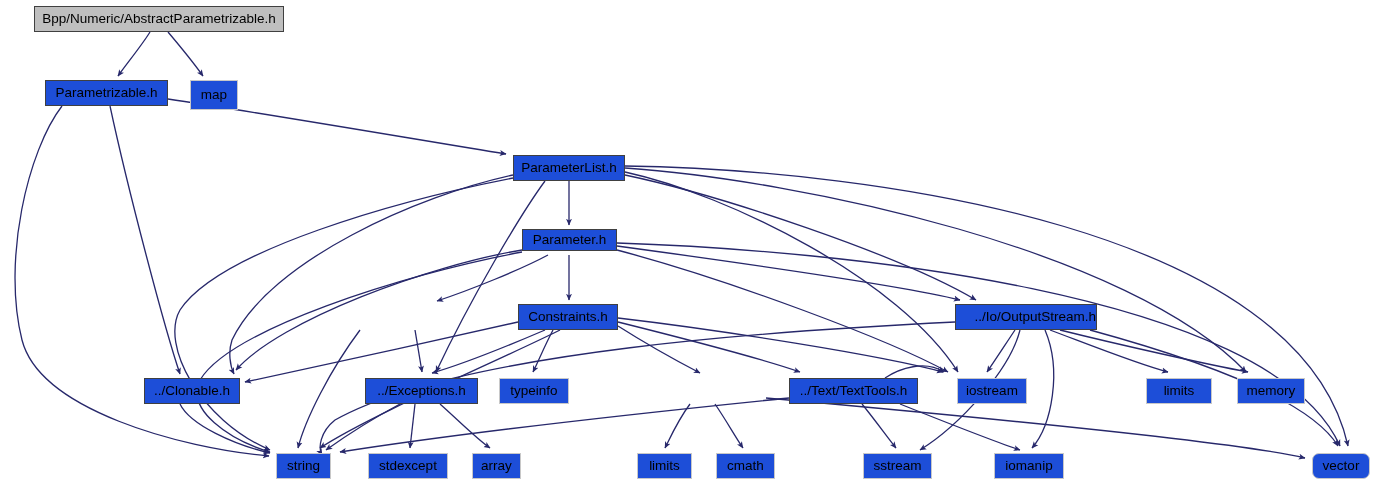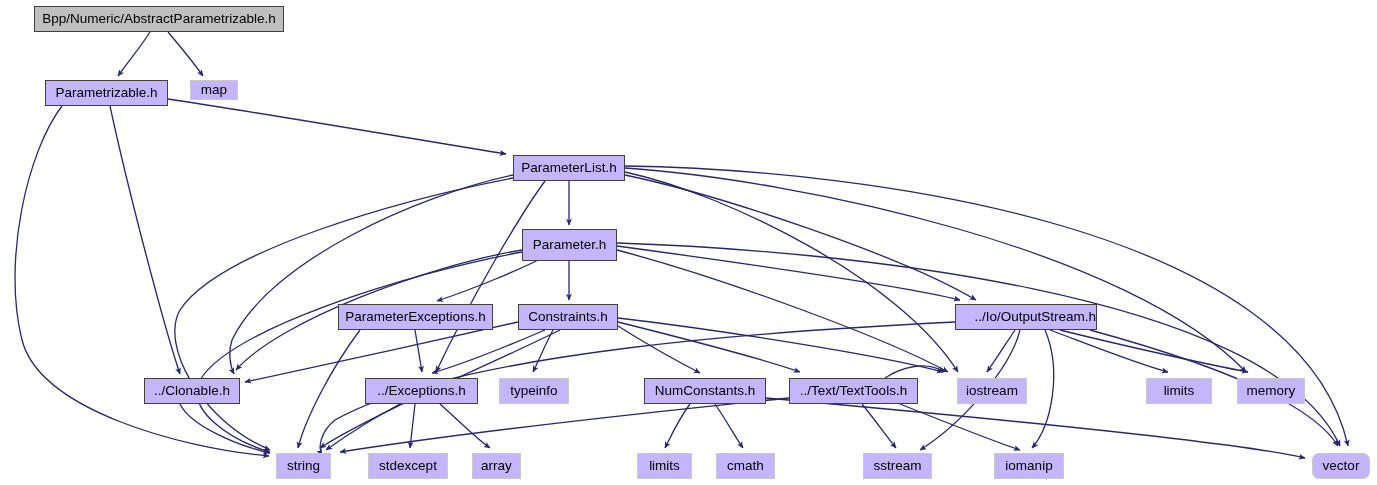--- a/index.html
+++ b/index.html
@@ -6,21 +6,21 @@
   body { width:1377px; height:485px; overflow:hidden;
          font-family:"Liberation Sans", sans-serif; }
   #graph { position:relative; width:1377px; height:485px; }
   #edges { position:absolute; left:0; top:0; width:1377px; height:485px; }
   .node {
     position:absolute;
     box-sizing:border-box;
     display:flex; align-items:center; justify-content:center;
     font-size:13.5px;
     color:#000000;
-    background:#c4b5fd;
+    background:#1d4ed8;
     white-space:nowrap;
     letter-spacing:0px;
     line-height:1;
   }
   .node.sys  { border:1px solid #c8c8c8; }
   .node.hdr  { border:1px solid #404040; }
   .node.root { border:1px solid #404040; background:#bfbfbf; }
 </style>
 </head>
 <body>
@@ -79,49 +79,43 @@
       <path d="M789,398 C690,408 480,430 340,452" fill="none" stroke="#27286b" stroke-width="1.3" marker-end="url(#arrow)"></path>
       <path d="M900,404 C940,420 990,440 1020,450" fill="none" stroke="#27286b" stroke-width="1.3" marker-end="url(#arrow)"></path>
       <path d="M885,378 C900,368 925,360 944,372" fill="none" stroke="#27286b" stroke-width="1.3" marker-end="url(#arrow)"></path>
     </svg>
 <div class="node root" style="left: 34px; top: 6px; width: 250px; height: 26px;">
       <span>Bpp/Numeric/AbstractParametrizable.h</span>
     </div>
     <div class="node hdr" style="left: 45px; top: 80px; width: 123px; height: 26px;">
       <span>Parametrizable.h</span>
     </div>
-    <div class="node sys" style="left: 190px; top: 80px; width: 48px; height: 20px;">
+    <div class="node sys" style="left: 190px; top: 80px; width: 48px; height: 30px;">
       <span>map</span>
     </div>
     <div class="node hdr" style="left: 513px; top: 155px; width: 112px; height: 26px;">
       <span>ParameterList.h</span>
     </div>
-    <div class="node hdr" style="left: 522px; top: 229px; width: 95px; height: 32px; align-items: center;">
+    <div class="node hdr" style="left: 522px; top: 229px; width: 95px; height: 22px; align-items: center;">
       <span>Parameter.h</span>
-    </div>
-    <div class="node hdr" style="left: 338px; top: 304px; width: 155px; height: 26px;">
-      <span>ParameterExceptions.h</span>
     </div>
     <div class="node hdr" style="left: 518px; top: 304px; width: 100px; height: 26px;">
       <span>Constraints.h</span>
     </div>
     <div class="node hdr" style="left: 955px; top: 304px; width: 142px; height: 26px; justify-content: flex-end;">
       <span>../Io/OutputStream.h</span>
     </div>
     <div class="node hdr" style="left: 144px; top: 378px; width: 96px; height: 26px;">
       <span>../Clonable.h</span>
     </div>
     <div class="node hdr" style="left: 365px; top: 378px; width: 113px; height: 26px;">
       <span>../Exceptions.h</span>
     </div>
     <div class="node sys" style="left: 499px; top: 378px; width: 70px; height: 26px;">
       <span>typeinfo</span>
-    </div>
-    <div class="node hdr" style="left: 644px; top: 378px; width: 122px; height: 26px;">
-      <span>NumConstants.h</span>
     </div>
     <div class="node hdr" style="left: 789px; top: 378px; width: 129px; height: 26px;">
       <span>../Text/TextTools.h</span>
     </div>
     <div class="node sys" style="left: 949px; top: 378px; width: 70px; height: 26px; margin-left: 8px;">
       <span>iostream</span>
     </div>
     <div class="node sys" style="left: 1146px; top: 378px; width: 66px; height: 26px;">
       <span>limits</span>
     </div>

